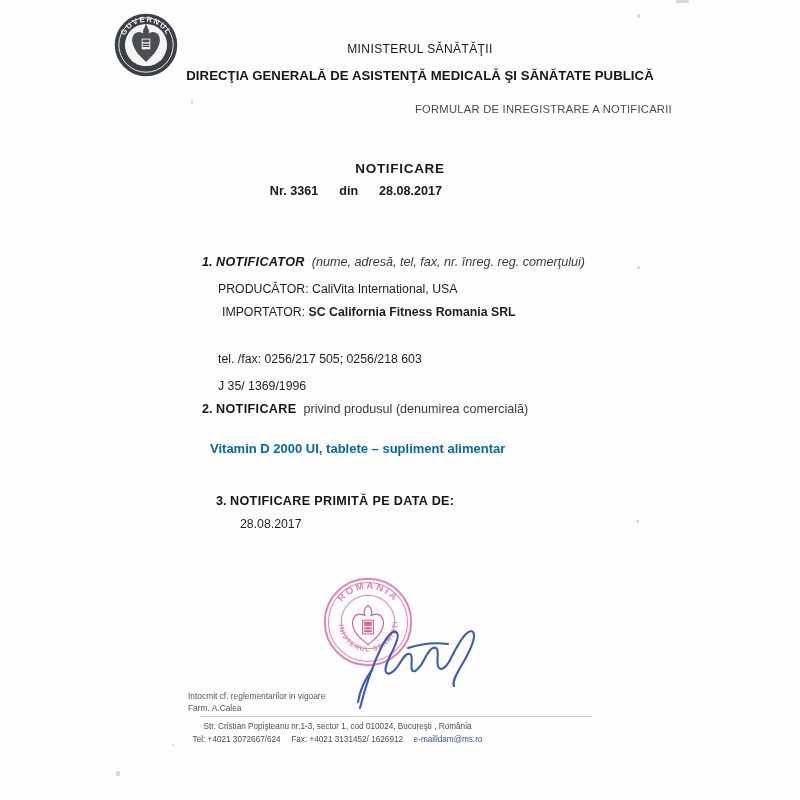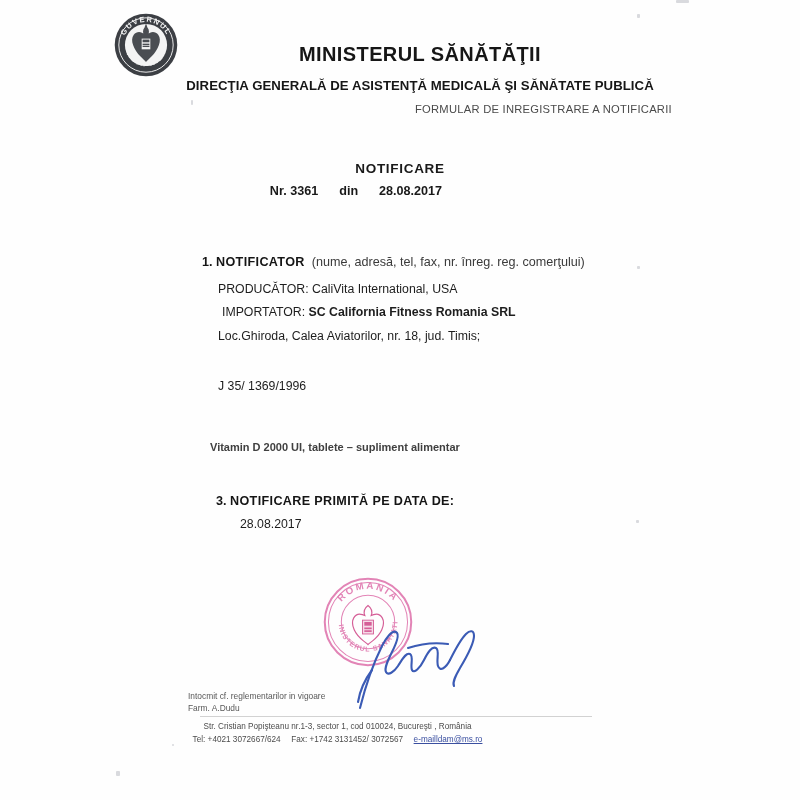--- a/index.html
+++ b/index.html
@@ -41,22 +41,22 @@
   }
 
   .ministry-block {
     position: absolute;
     left: 180px;
     top: 42px;
     width: 480px;
     text-align: center;
   }
   .ministry-title {
-    font-size: 20px;
-    font-weight: bold;
+    font-size: 12px;
+    font-weight: normal;
     letter-spacing: .4px;
     color: #161616;
     line-height: 1.25;
   }
   .ministry-sub {
     font-size: 13.2px;
     font-weight: bold;
     letter-spacing: .05px;
     color: #161616;
     line-height: 1.3;
@@ -103,21 +103,21 @@
   .section-head {
     position: absolute;
     font-size: 12.6px;
     color: #151515;
     white-space: nowrap;
   }
   .section-head .num { font-weight: bold; }
   .section-head .kw { font-weight: bold; letter-spacing: .35px; }
   .section-head .paren { font-weight: normal; color: #3a3a3a; }
 
-  .s1 { left: 202px; top: 255px; }
+  .s1 { left: 202px; top: 255px; font-style: italic; }
   .s2 { left: 202px; top: 402px; }
   .s3 { left: 202px; top: 494px; margin-left: 14px; }
 
   .field-line {
     position: absolute;
     font-size: 12.3px;
     color: #1d1d1d;
     white-space: nowrap;
   }
   .field-line b { font-weight: bold; }
@@ -125,23 +125,23 @@
   .f-producer  { left: 218px; top: 282px; }
   .f-importer  { left: 222px; top: 305px; }
   .f-address   { left: 218px; top: 329px; }
   .f-phone     { left: 218px; top: 352px; }
   .f-reg       { left: 218px; top: 379px; }
 
   .product-name {
     position: absolute;
     left: 210px;
     top: 441px;
-    font-size: 11px;
-    font-weight: bold;
-    color: #404040;
+    font-size: 13px;
+    font-weight: bold;
+    color: #0369a1;
     white-space: nowrap;
   }
 
   .received-date {
     position: absolute;
     left: 240px;
     top: 517px;
     font-size: 12.3px;
     color: #1d1d1d;
   }
@@ -223,21 +223,20 @@
     width: 675px;
     text-align: center;
     font-size: 8.2px;
     color: #4c4c4c;
     line-height: 1.55;
     white-space: nowrap;
   }
   .footer-contact .sp { display: inline-block; width: 6px; }
   .footer-email {
     color: #3a4fa0;
-    text-decoration: underline;
   }
 </style>
 </head>
 <body>
 
 <div class="page">
 
   <div class="speck" style="left:637px;top:14px;width:3px;height:4px;"></div>
   <div class="speck" style="left:676px;top:0px;width:13px;height:3px;"></div>
   <div class="speck" style="left:637px;top:266px;width:3px;height:3px;"></div>
@@ -300,23 +299,28 @@
   <div class="field-line f-producer">
     <span>PRODUCĂTOR:</span>
     <span>CaliVita International, USA</span>
   </div>
 
   <div class="field-line f-importer">
     <span>IMPORTATOR:</span>
     <b>SC California Fitness Romania SRL</b>
   </div>
 
-  <div class="field-line f-address">Loc.Ghiroda, Calea Aviatorilor, nr. 18, jud. Timis;</div>
+  <div class="field-line f-phone">tel. /fax: 0256/217 505;  0256/218 603</div>
   <div class="field-line f-reg">J 35/ 1369/1996</div>
 
+  <div class="section-head s2">
+    <span class="num">2.</span>
+    <span class="kw">NOTIFICARE</span>
+    &nbsp;<span class="paren">privind produsul (denumirea comercială)</span>
+  </div>
 
   <div class="product-name">Vitamin D 2000 UI, tablete  – supliment alimentar</div>
 
   <div class="section-head s3">
     <span class="num">3.</span>
     <span class="kw">NOTIFICARE PRIMITĂ PE DATA DE:</span>
   </div>
 
   <div class="received-date">28.08.2017</div>
 
@@ -353,31 +357,31 @@
         <path d="M24 108 C 30 84, 38 62, 46 46 C 50 38, 56 30, 60 32 C 64 34, 60 44, 56 52 C 52 60, 48 68, 50 72 C 52 76, 58 72, 62 66 C 66 60, 70 52, 74 54 C 78 56, 74 66, 76 70 C 78 74, 84 68, 88 60 C 92 52, 96 46, 100 48 C 104 50, 100 60, 102 66 C 104 72, 110 68, 114 60"></path>
         <path d="M114 60 C 118 52, 124 40, 130 34 C 134 30, 138 30, 138 36 C 138 44, 130 58, 124 68 C 120 75, 116 82, 118 86"></path>
         <path d="M72 48 C 84 44, 98 42, 112 44"></path>
         <path d="M36 70 C 30 78, 24 90, 22 102"></path>
       </g>
     </svg>
   </div>
 
   <div class="prepared-by">
     <div>Intocmit cf. reglementarilor in vigoare</div>
-    <div>Farm. A.Dudu</div>
+    <div>Farm. A.Calea</div>
   </div>
 
   <div class="footer-rule"></div>
 
   <div class="footer-contact">
     <div>Str. Cristian Popişteanu  nr.1-3, sector 1, cod  010024,  Bucureşti , România</div>
     <div>
       <span>Tel:</span>
       <span>+4021 3072667/624</span>
       <span class="sp"></span>
       <span>Fax:</span>
-      <span>+1742 3131452/ 3072567</span>
+      <span>+4021 3131452/ 1626912</span>
       <span class="sp"></span>
       <span class="footer-email">e-mailldam@ms.ro</span>
     </div>
   </div>
 
 </div>
 
 </body></html>

